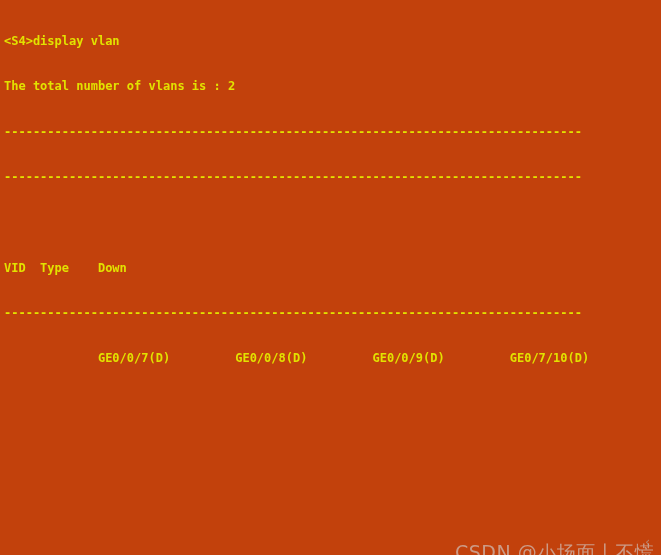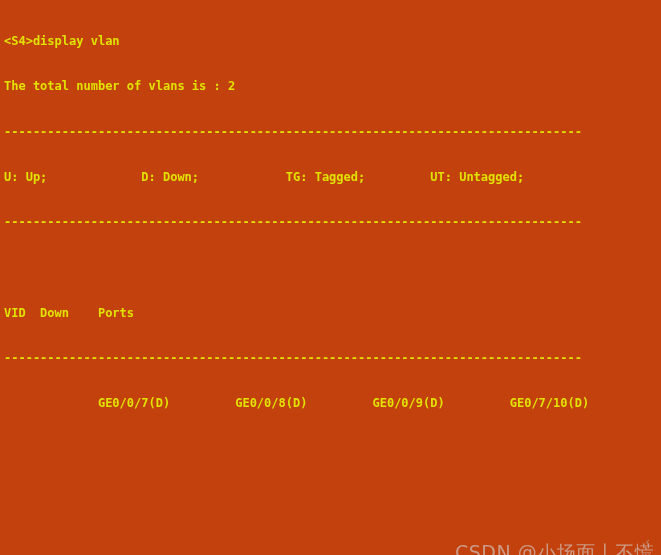--- a/index.html
+++ b/index.html
@@ -66,24 +66,23 @@
     pointer-events: none;
   }
 </style>
 </head>
 <body>
 
 <div id="terminal">
   <span class="line">&lt;S4&gt;display vlan</span>
   <span class="line">The total number of vlans is : 2</span>
   <span class="line sep">--------------------------------------------------------------------------------</span>
-  <span class="line">U: Up;             D: Down;            TG: Tagged;         UT: Untagged;</span>
   <span class="line sep">--------------------------------------------------------------------------------</span>
   <span class="line blank"> </span>
-  <span class="line">VID  Down    Ports</span>
+  <span class="line">VID  Type    Down</span>
   <span class="line sep">--------------------------------------------------------------------------------</span>
   <span class="line">             GE0/0/7(D)         GE0/0/8(D)         GE0/0/9(D)         GE0/7/10(D)</span>
   
   
   
   
   
   
   
   

